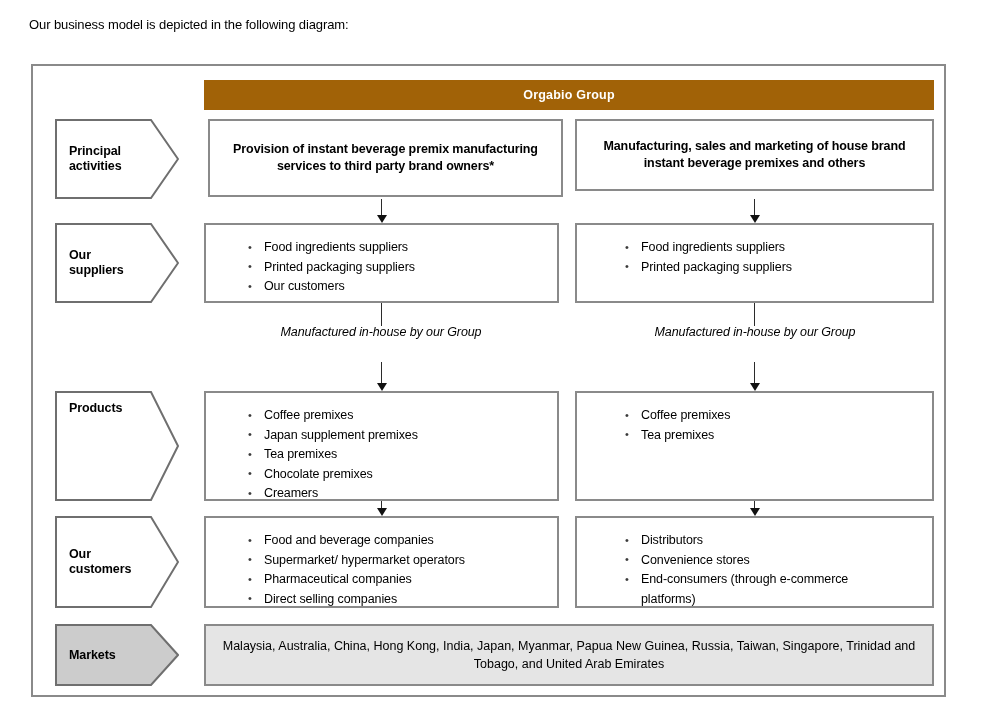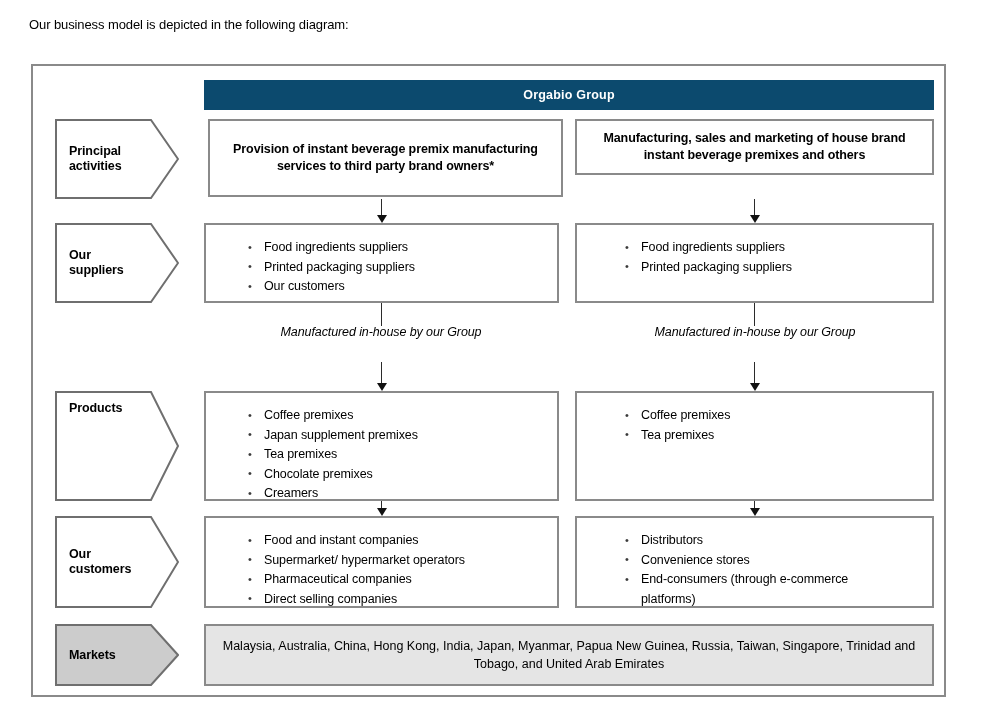--- a/index.html
+++ b/index.html
@@ -46,21 +46,21 @@
     left: 0; top: 0; right: 0; bottom: 0;
   }
 
   
   #group-header {
     position: absolute;
     left: 171px;
     top: 14px;
     width: 730px;
     height: 30px;
-    background: #0c4a6e;
+    background: #a16207;
     color: #ffffff;
     font-size: 12.5px;
     font-weight: bold;
     display: flex;
     align-items: center;
     justify-content: center;
     letter-spacing: 0.2px;
   }
 
   
@@ -209,21 +209,21 @@
 
     <div class="row-label" style="left:22px; top:558px; width:124px; height:62px;">
       <svg class="arrow-bg" viewBox="0 0 124 62" preserveAspectRatio="none">
         <polygon points="1,1 96,1 123,31 96,61 1,61" fill="#cccccc" stroke="#6f6f6f" stroke-width="2"></polygon>
       </svg>
       <span class="label-text">Markets</span>
     </div>
 
     <div class="content-box centered" style="left:175px; top:53px; width:355px; height:78px;">Provision of instant beverage premix manufacturing services to third party brand owners*</div>
 
-    <div class="content-box centered" style="left:542px; top:53px; width:359px; height:56px;">Manufacturing, sales and marketing of house brand instant beverage premixes and others</div>
+    <div class="content-box centered" style="left:542px; top:53px; width:359px; height:72px;">Manufacturing, sales and marketing of house brand instant beverage premixes and others</div>
 
     <div class="connector" style="left:348px; top:133px; height:16px;"></div>
     <div class="arrowhead" style="left:344px; top:149px;"></div>
     <div class="connector" style="left:721px; top:133px; height:16px;"></div>
     <div class="arrowhead" style="left:717px; top:149px;"></div>
 
     <div class="content-box" style="left:171px; top:157px; width:355px; height:80px;">
       <ul class="bullets">
         <li>Food ingredients suppliers</li>
         <li>Printed packaging suppliers</li>
@@ -266,21 +266,21 @@
       </ul>
     </div>
 
     <div class="connector" style="left:348px; top:435px; height:8px;"></div>
     <div class="arrowhead" style="left:344px; top:442px;"></div>
     <div class="connector" style="left:721px; top:435px; height:8px;"></div>
     <div class="arrowhead" style="left:717px; top:442px;"></div>
 
     <div class="content-box" style="left:171px; top:450px; width:355px; height:92px;">
       <ul class="bullets">
-        <li>Food and instant companies</li>
+        <li>Food and beverage companies</li>
         <li>Supermarket/ hypermarket operators</li>
         <li>Pharmaceutical companies</li>
         <li>Direct selling companies</li>
       </ul>
     </div>
 
     <div class="content-box" style="left:542px; top:450px; width:359px; height:92px;">
       <ul class="bullets" style="padding-left:44px;">
         <li>Distributors</li>
         <li>Convenience stores</li>

